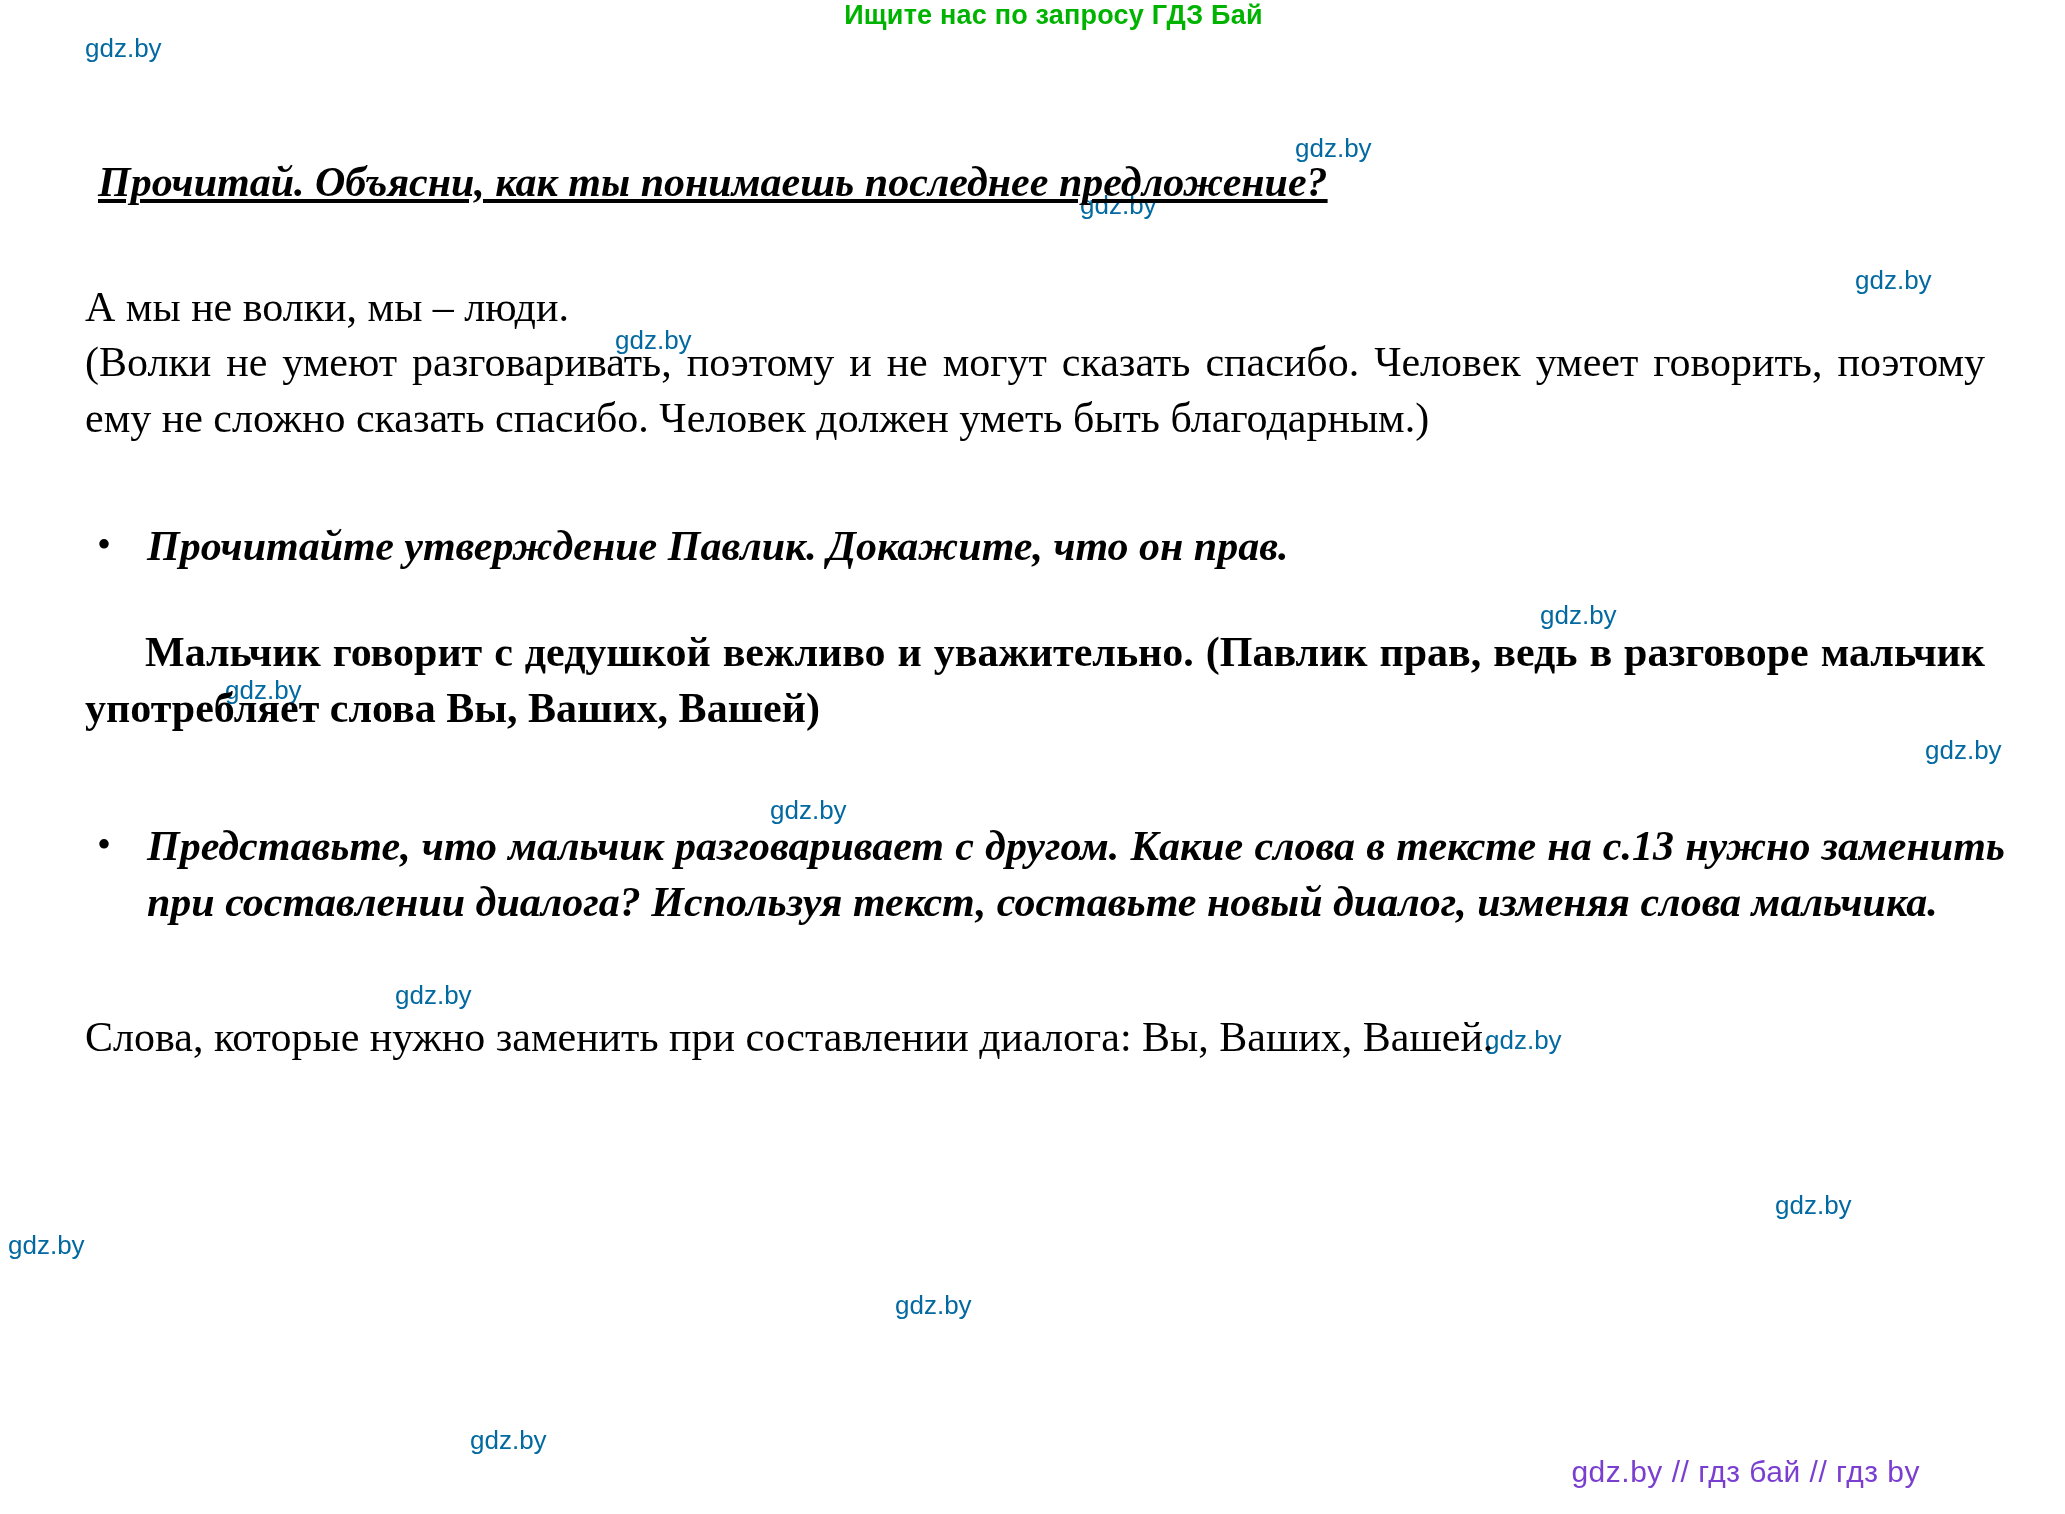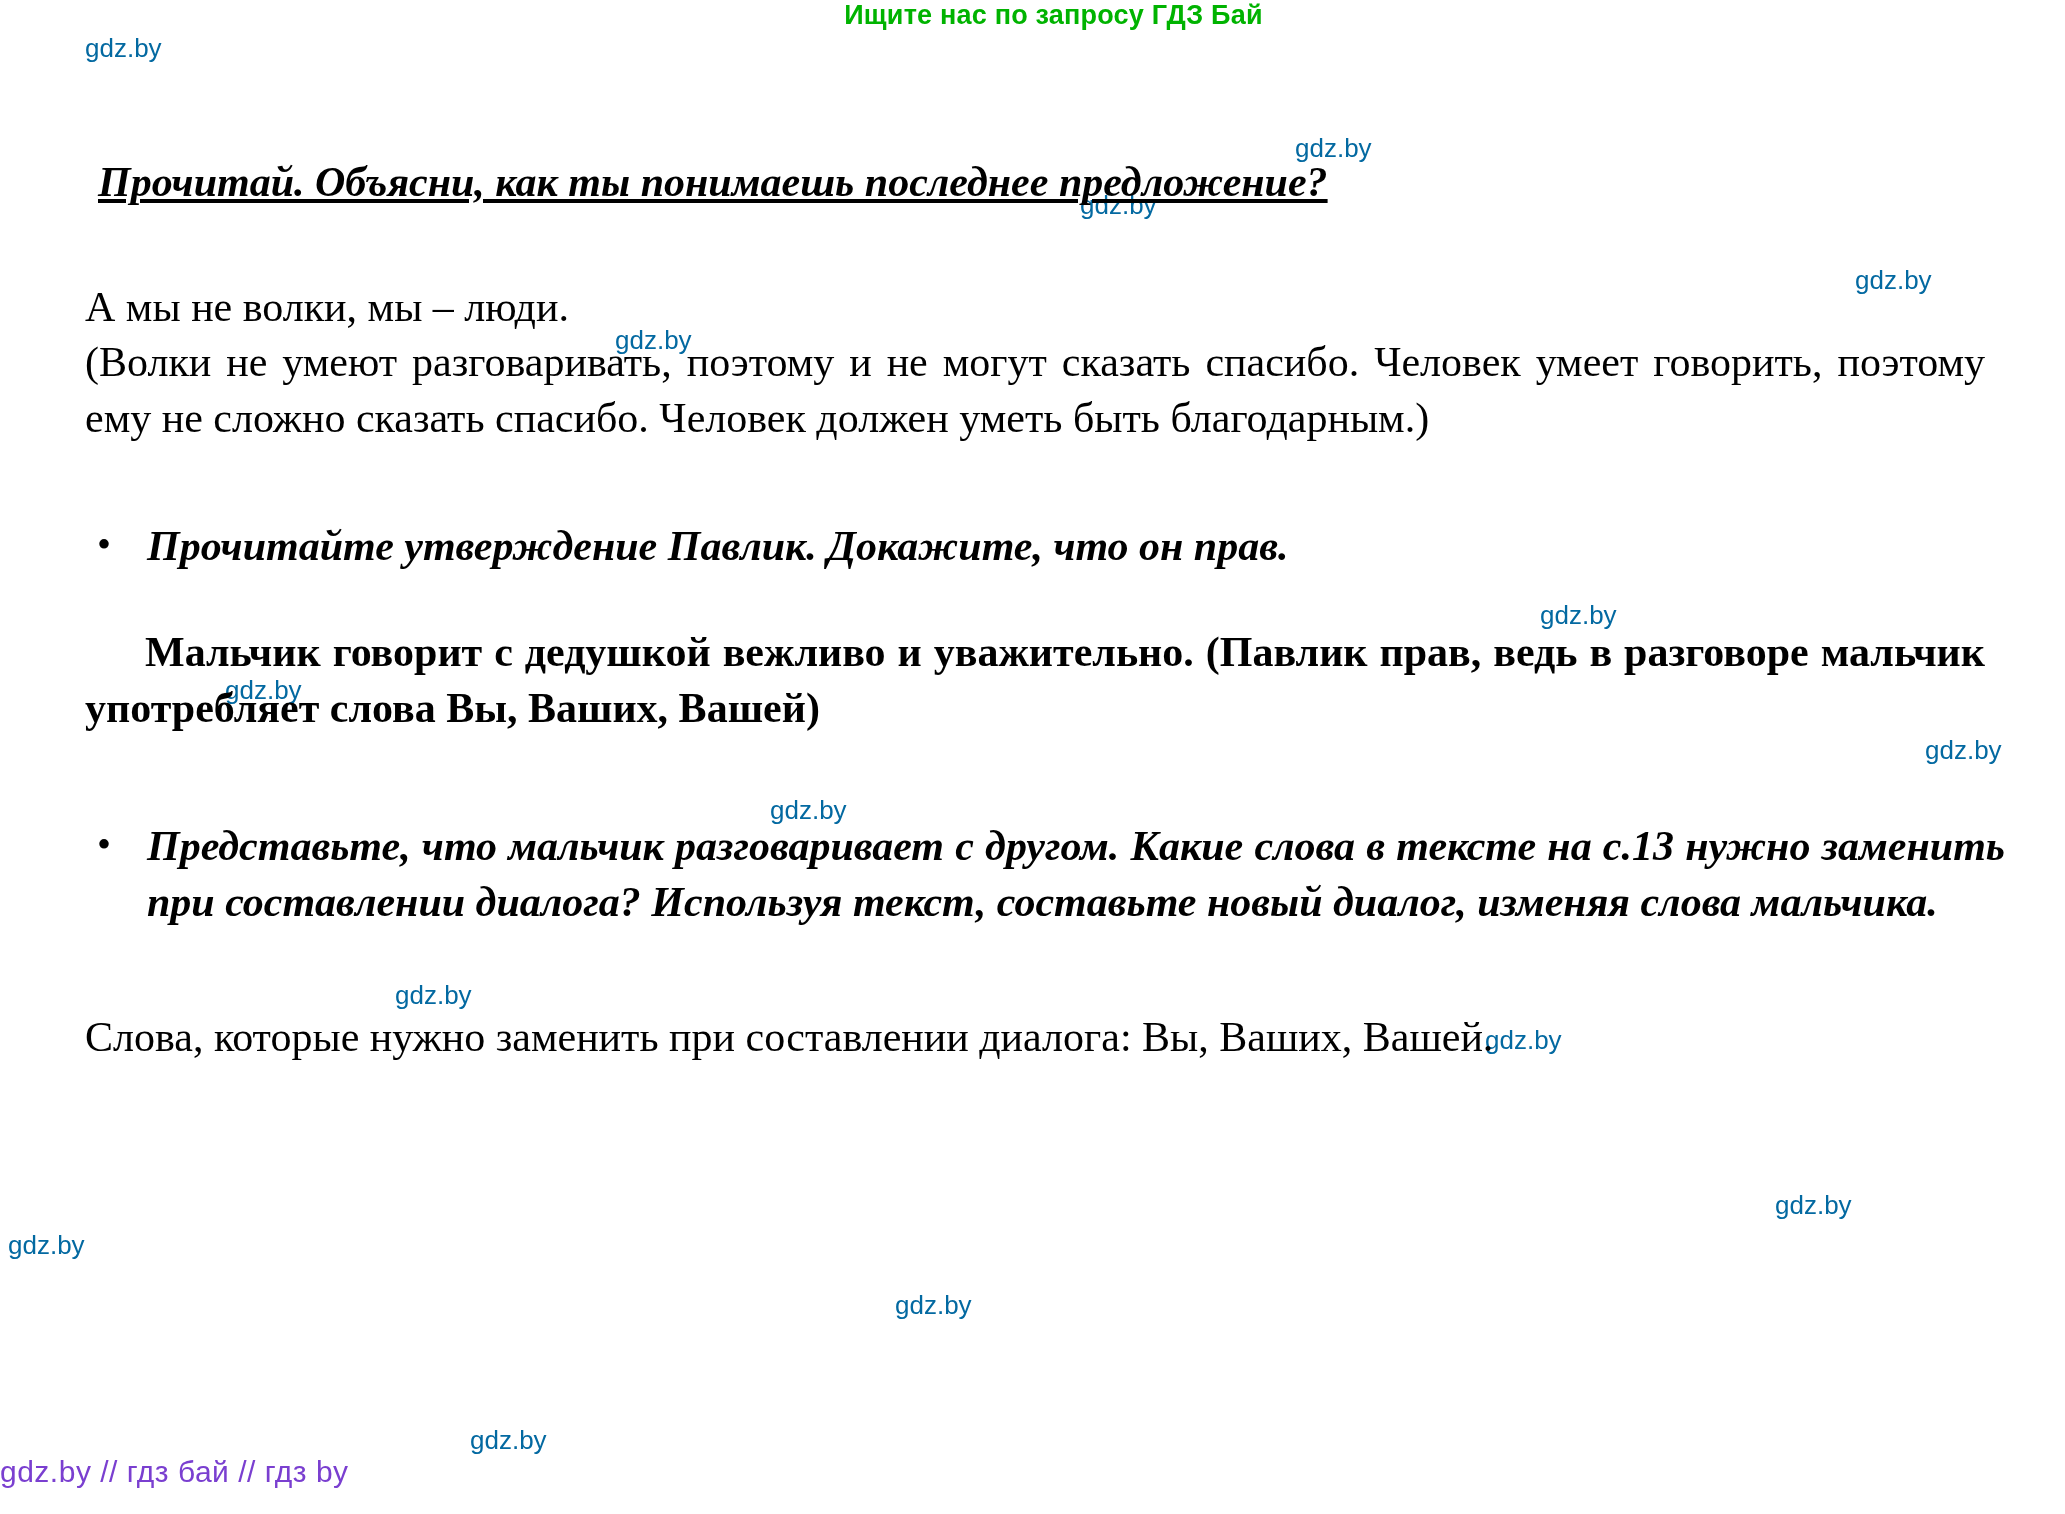--- a/index.html
+++ b/index.html
@@ -103,21 +103,21 @@
   .indent-para {
     text-indent: 60px;
     font-weight: bold;
   }
 
   .footer {
     position: absolute;
     left: 0;
     top: 1455px;
     width: 1920px;
-    text-align: left;
+    text-align: right;
     font-family: "Liberation Sans", sans-serif;
     font-size: 30px;
     color: #7a3fd0;
     letter-spacing: 0.5px;
   }
 </style>
 </head>
 <body>
 
 <div class="page">

